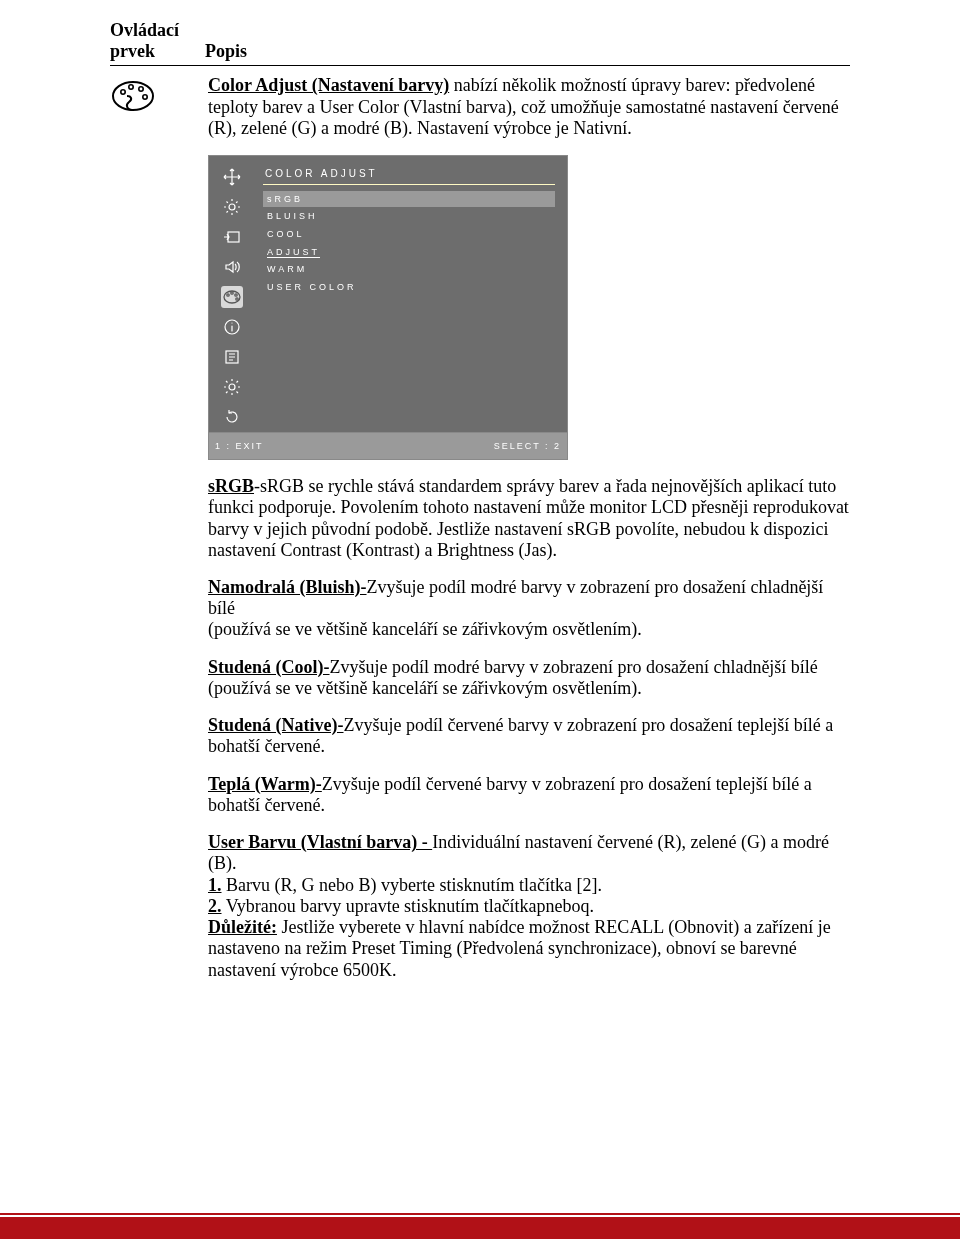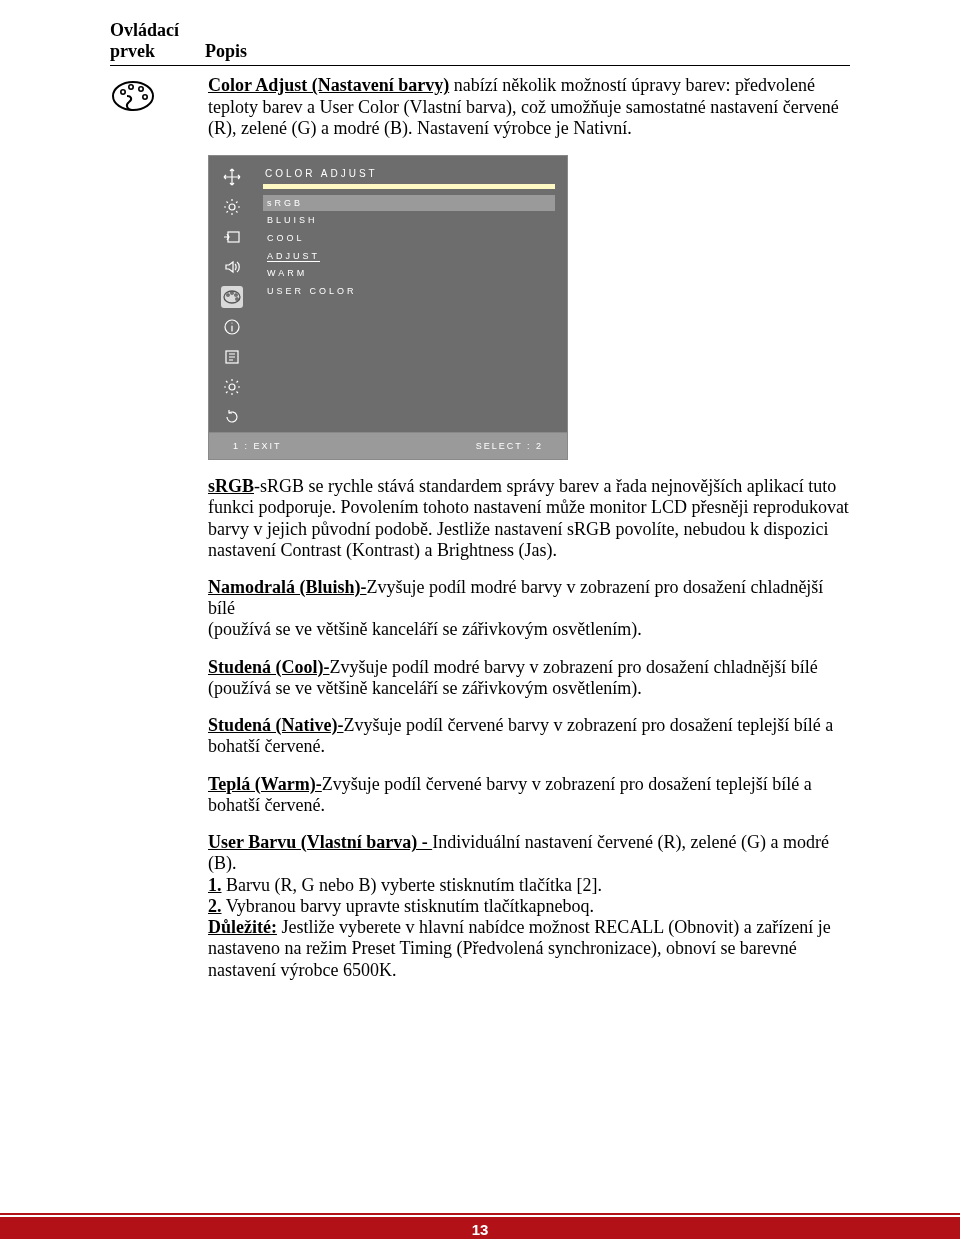--- a/index.html
+++ b/index.html
@@ -89,21 +89,21 @@
   .ic-sel {
     background: #d9d9d9;
     border-radius: 3px;
   }
   .osd-right {
     flex: 1;
     padding: 8px 12px 8px 8px;
   }
   .osd-title {
     padding: 4px 0 4px 2px;
-    border-bottom: 5px solid #fef9c3;
+    border-bottom: 1px solid #fef9c3;
     margin-bottom: 6px;
   }
   .osd-item {
     padding: 3px 4px;
     margin: 1px 0;
     font-size: 9px;
   }
   .osd-item.highlight {
     background: #9a9a9a;
   }
@@ -112,21 +112,21 @@
     text-underline-offset: 2px;
   }
   .osd-footer {
     background: #9a9a9a;
     border: 1px solid #898989;
     border-top: none;
     height: 26px;
     display: flex;
     align-items: center;
     justify-content: space-between;
-    padding: 0 24px;
+    padding: 0 6px;
     font-size: 9px;
     letter-spacing: 2px;
   }
 
   
   .footer-band {
     position: absolute;
     left: 0;
     bottom: 28px;
     width: 100%;
@@ -318,14 +318,13 @@
           </div>
 
         </td>
       </tr>
     </tbody>
       </table>
 
   </div>
 
   <div class="footer-band"></div>
-  <div class="page-num">13</div>
 </div>
 
 </body></html>

